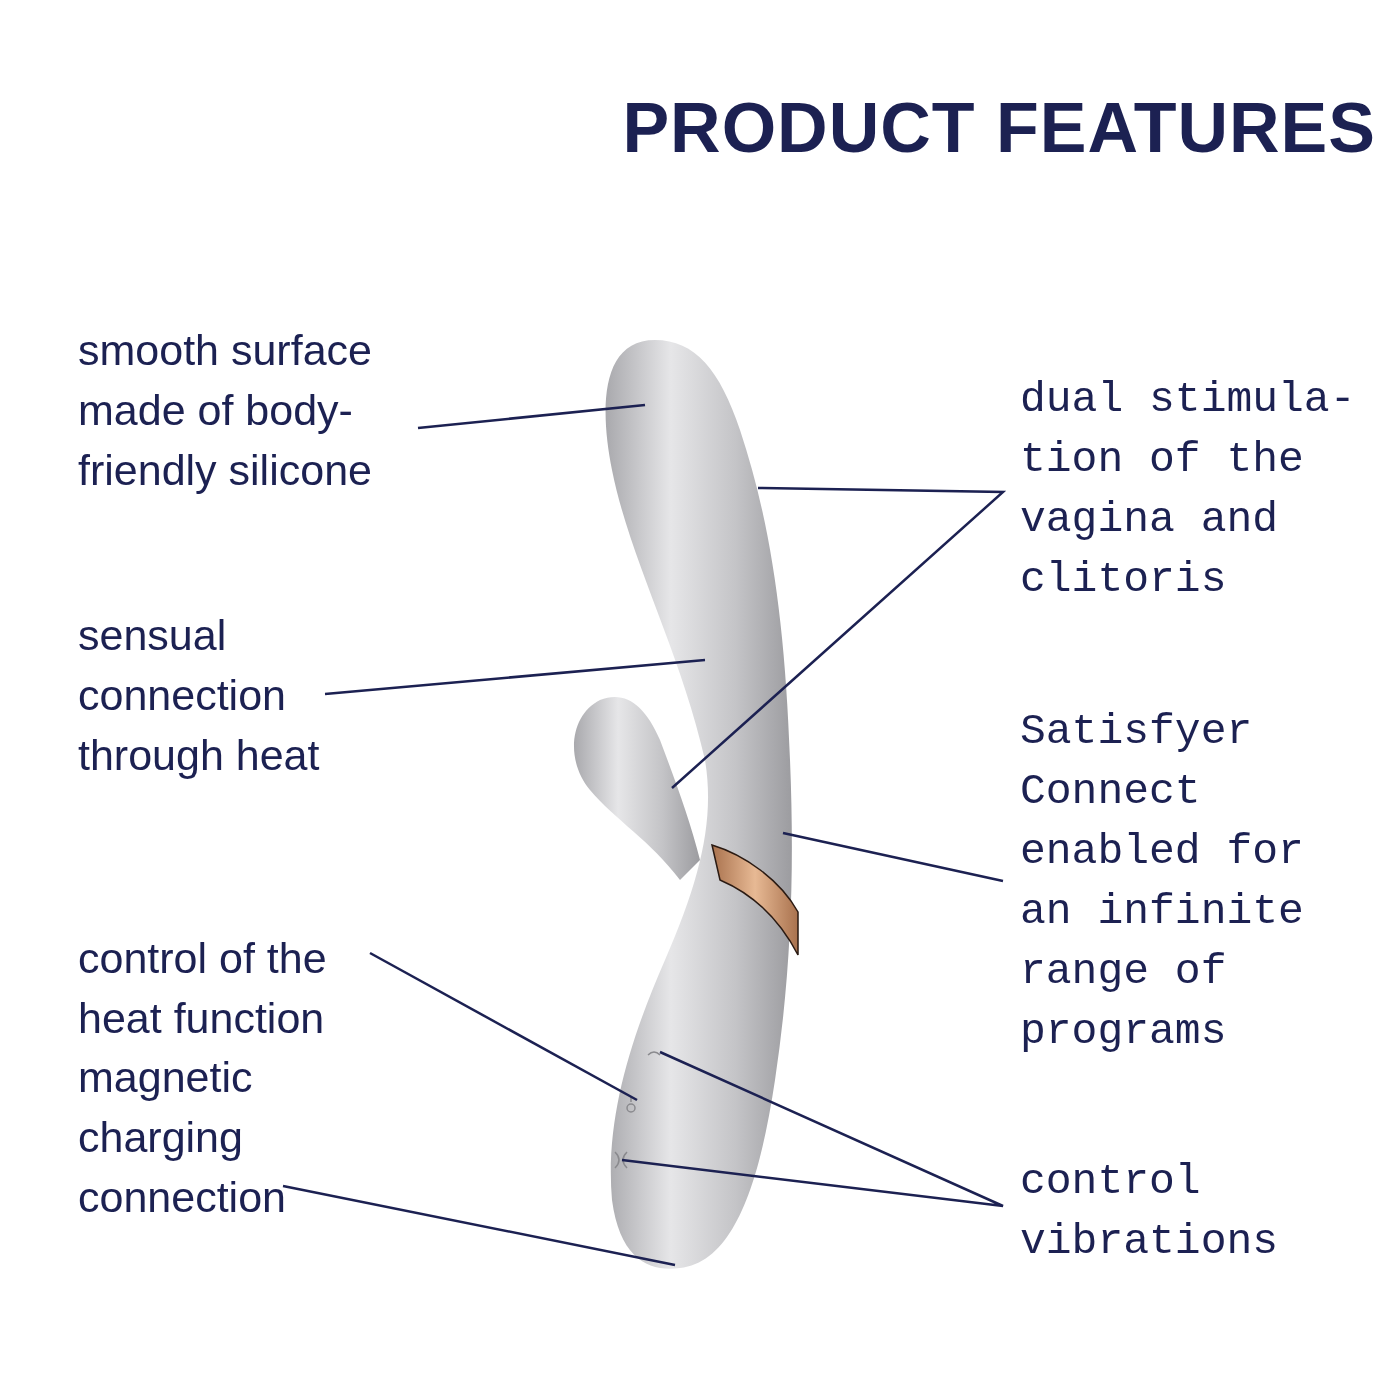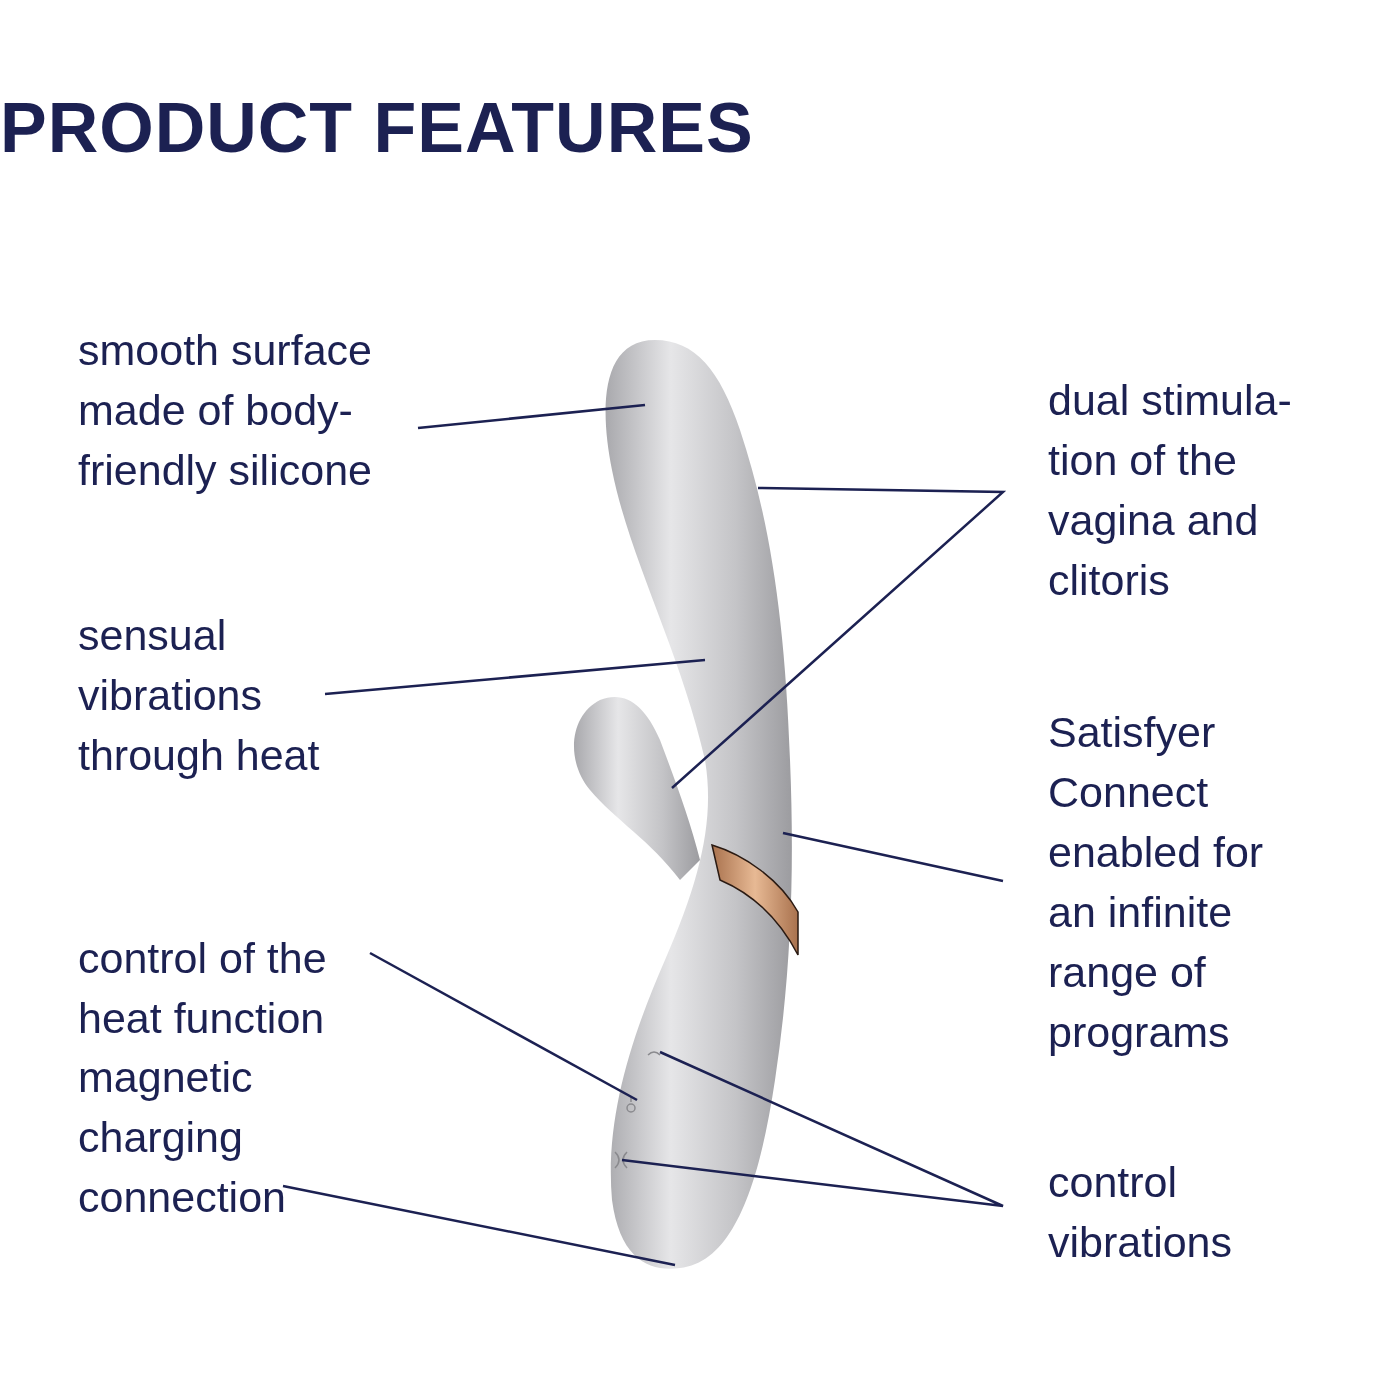--- a/index.html
+++ b/index.html
@@ -1,22 +1,22 @@
 <!DOCTYPE html>
 <html><head>
   <meta charset="utf-8">
   <style>
     html, body { margin: 0; padding: 0; background: #ffffff; }
     body { width: 1376px; height: 1376px; position: relative; overflow: hidden;
            font-family: "Liberation Sans", "DejaVu Sans", sans-serif; color: #1c2152; }
-    .title { position: absolute; left: 0; top: 88px; width: 1376px; text-align: left;
+    .title { position: absolute; left: 0; top: 88px; width: 1376px; text-align: right;
              font-size: 70px; font-weight: 700; letter-spacing: 1px; color: #1c2152; }
     .label { position: absolute; font-size: 43px; line-height: 60px; color: #1c2152; white-space: pre-line; }
     .left { left: 78px; }
-    .right { left: 1048px; }
+    .right { left: 1020px; font-family: Liberation Mono, monospace; }
     svg.art { position: absolute; left: 0; top: 0; }
   </style>
 </head>
 <body>
 
 <div class="title">PRODUCT FEATURES</div>
 
 <svg class="art" width="1376" height="1376" viewBox="0 0 1376 1376">
   <defs>
     <linearGradient id="silver" x1="0" x2="1" y1="0" y2="0">
@@ -59,21 +59,21 @@
     <polyline points="758,488 1003,492 672,788"></polyline>
     <line x1="783" y1="833" x2="1003" y2="881"></line>
     <polyline points="660,1052 1003,1206 622,1160"></polyline>
   </g>
 </svg>
 
 <div class="label left" style="top:320px">smooth surface
 made of body-
 friendly silicone</div>
 <div class="label left" style="top:605px">sensual
-vibrations
+connection
 through heat</div>
 <div class="label left" style="top:928px">control of the
 heat function</div>
 <div class="label left" style="top:1047px">magnetic
 charging
 connection</div>
 
 <div class="label right" style="top:370px">dual stimula-
 tion of the
 vagina and

